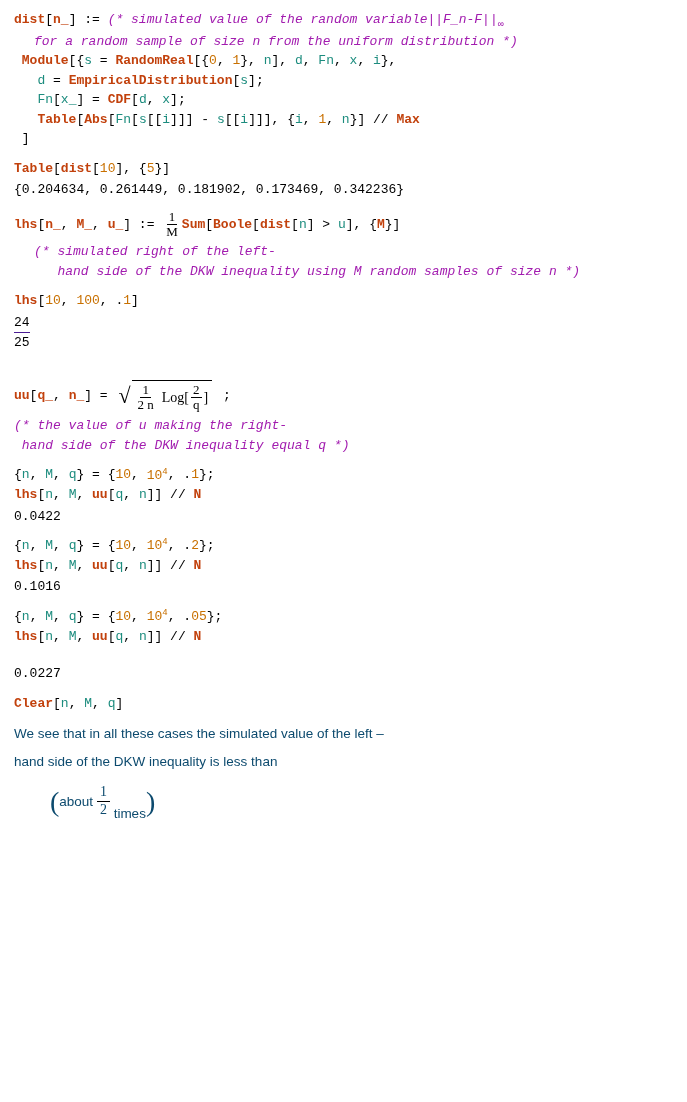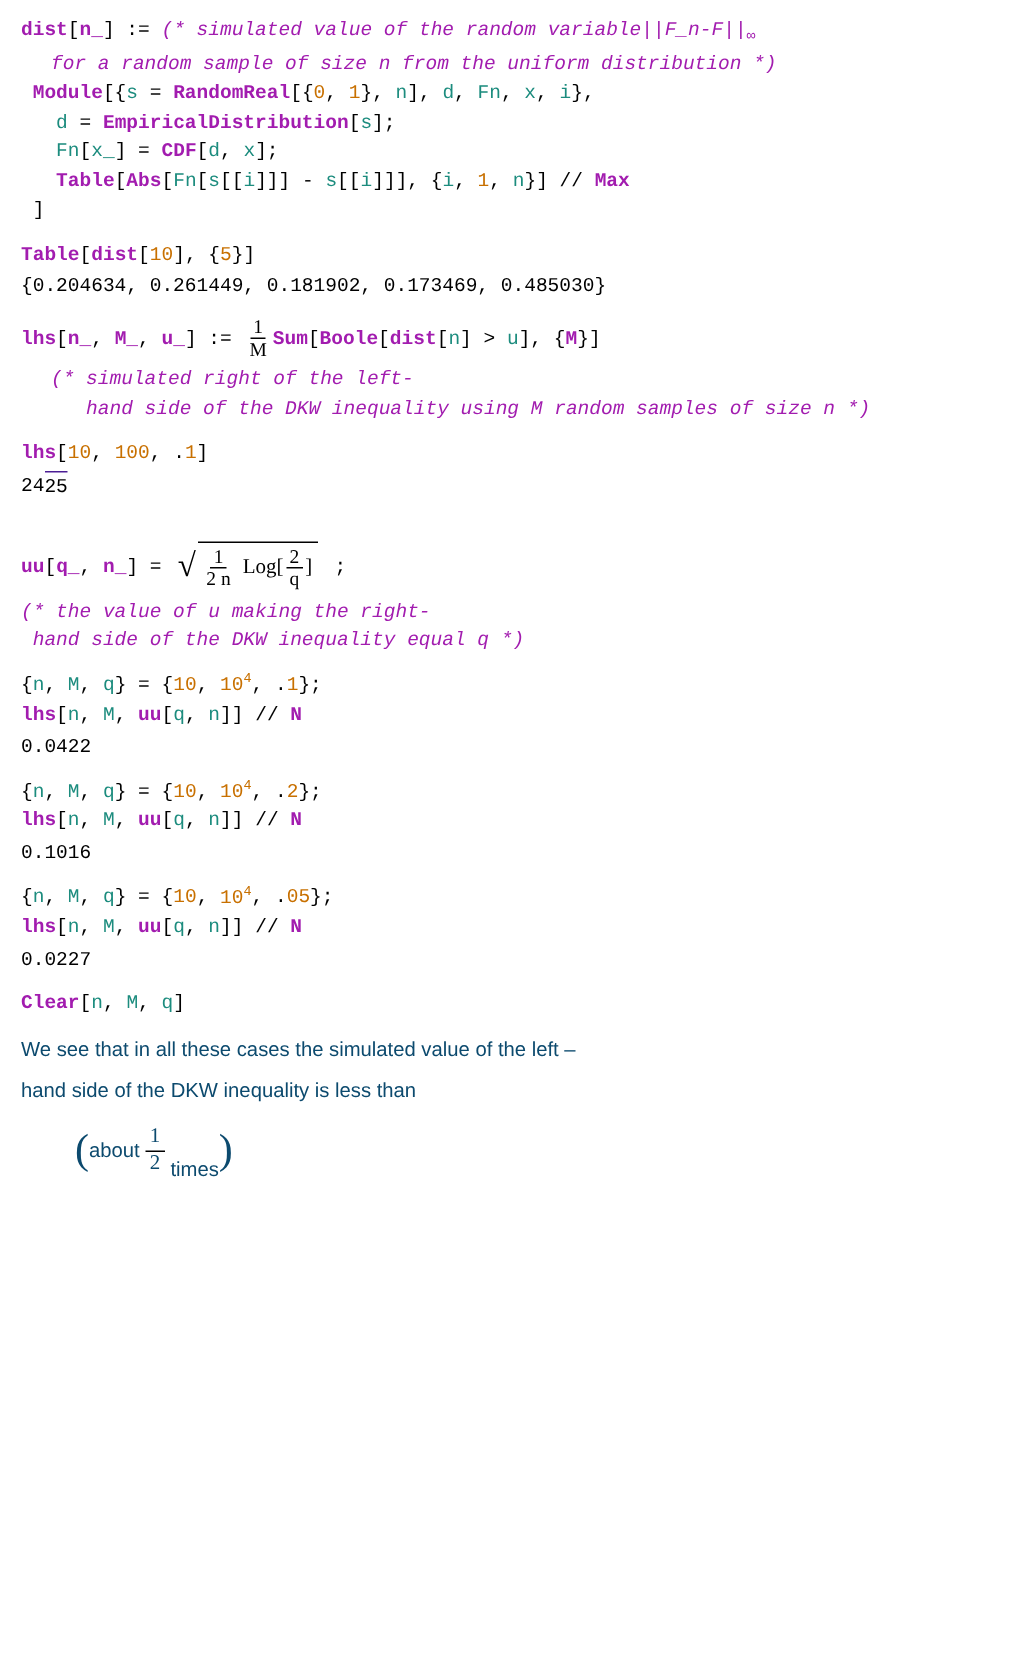--- a/index.html
+++ b/index.html
@@ -11,21 +11,21 @@
       padding: 10px 14px;
       width: 687px;
     }
 
     .code-line {
       font-family: 'Courier New', Courier, monospace;
       font-size: 13px;
       white-space: pre;
       line-height: 1.5;
     }
-    .blue { color: #a21caf; font-weight: bold; }
+    .blue { color: #c2410c; font-weight: bold; }
     .teal { color: #1c8c7e; }
     .orange { color: #c87000; }
     .comment { color: #a21caf; font-style: italic; }
 
     .prose {
       font-family: Arial, sans-serif;
       font-size: 13.5px;
       color: #0c4a6e;
       line-height: 1.6;
       margin: 6px 0;
@@ -91,38 +91,38 @@
     <div class="code-line indent"><span class="comment">for a random sample of size n from the uniform distribution *)</span></div>
     <div class="code-line"><span class="blue"> Module</span><span>[{</span><span class="teal">s</span><span> = </span><span class="blue">RandomReal</span><span>[{</span><span class="orange">0</span><span>, </span><span class="orange">1</span><span>}, </span><span class="teal">n</span><span>], </span><span class="teal">d</span><span>, </span><span class="teal">Fn</span><span>, </span><span class="teal">x</span><span>, </span><span class="teal">i</span><span>},</span></div>
     <div class="code-line"><span>   </span><span class="teal">d</span><span> = </span><span class="blue">EmpiricalDistribution</span><span>[</span><span class="teal">s</span><span>];</span></div>
     <div class="code-line"><span>   </span><span class="teal">Fn</span><span>[</span><span class="teal">x_</span><span>] = </span><span class="blue">CDF</span><span>[</span><span class="teal">d</span><span>, </span><span class="teal">x</span><span>];</span></div>
     <div class="code-line"><span>   </span><span class="blue">Table</span><span>[</span><span class="blue">Abs</span><span>[</span><span class="teal">Fn</span><span>[</span><span class="teal">s</span><span>[[</span><span class="teal">i</span><span>]]] - </span><span class="teal">s</span><span>[[</span><span class="teal">i</span><span>]]], {</span><span class="teal">i</span><span>, </span><span class="orange">1</span><span>, </span><span class="teal">n</span><span>}] // </span><span class="blue">Max</span></div>
     <div class="code-line"><span> ]</span></div>
   </div>
 
   <div class="section">
     <div class="code-line"><span class="blue">Table</span><span>[</span><span class="blue">dist</span><span>[</span><span class="orange">10</span><span>], {</span><span class="orange">5</span><span>}]</span></div>
-    <div class="code-line" style="margin-top:2px;">{0.204634, 0.261449, 0.181902, 0.173469, 0.485030}</div>
+    <div class="code-line" style="margin-top:2px;">{0.204634, 0.261449, 0.181902, 0.173469, 0.342236}</div>
   </div>
 
   <div class="section">
     <div class="code-line eq-line" style="display:flex;align-items:center;gap:0;">
       <span class="blue">lhs</span><span>[</span><span class="blue">n_</span><span>, </span><span class="blue">M_</span><span>, </span><span class="blue">u_</span><span>] := </span>
       <span style="display:inline-flex;align-items:center;">
         <span class="fraction"><span class="num">1</span><span class="den">M</span></span>
       </span>
       <span style="margin-left:0;"><span class="blue">Sum</span><span>[</span><span class="blue">Boole</span><span>[</span><span class="blue">dist</span><span>[</span><span class="teal">n</span><span>] &gt; </span><span class="teal">u</span><span>], {</span><span class="blue">M</span><span>}]</span></span>
     </div>
     <div class="code-line indent"><span class="comment">(* simulated right of the left-</span></div>
     <div class="code-line indent"><span class="comment">   hand side of the DKW inequality using M random samples of size n *)</span></div>
   </div>
 
   <div class="section">
     <div class="code-line"><span class="blue">lhs</span><span>[</span><span class="orange">10</span><span>, </span><span class="orange">100</span><span>, .</span><span class="orange">1</span><span>]</span></div>
-    <div class="code-line" style="display:inline-flex;flex-direction:row;align-items:center;margin-top:2px;">
+    <div class="code-line" style="display:inline-flex;flex-direction:column;align-items:center;margin-top:2px;">
       <span style="font-family:'Courier New';font-size:13px;">24</span>
       <span style="border-top:1px solid #4c1d95;width:100%;text-align:center;font-family:'Courier New';font-size:13px;">25</span>
     </div>
   </div>
 
   <div style="height:14px;"></div>
 
   <div class="section">
     <div class="code-line eq-line" style="display:flex;align-items:center;gap:0;">
       <span class="blue">uu</span><span>[</span><span class="blue">q_</span><span>, </span><span class="blue">n_</span><span>] = </span>
@@ -156,21 +156,21 @@
 
   <div class="section">
     <div class="code-line"><span>{</span><span class="teal">n</span><span>, </span><span class="teal">M</span><span>, </span><span class="teal">q</span><span>} = {</span><span class="orange">10</span><span>, </span><span class="orange">10<sup>4</sup></span><span>, .</span><span class="orange">2</span><span>};</span></div>
     <div class="code-line"><span class="blue">lhs</span><span>[</span><span class="teal">n</span><span>, </span><span class="teal">M</span><span>, </span><span class="blue">uu</span><span>[</span><span class="teal">q</span><span>, </span><span class="teal">n</span><span>]] // </span><span class="blue">N</span></div>
     <div class="code-line" style="margin-top:2px;">0.1016</div>
   </div>
 
   <div class="section">
     <div class="code-line"><span>{</span><span class="teal">n</span><span>, </span><span class="teal">M</span><span>, </span><span class="teal">q</span><span>} = {</span><span class="orange">10</span><span>, </span><span class="orange">10<sup>4</sup></span><span>, .</span><span class="orange">05</span><span>};</span></div>
     <div class="code-line"><span class="blue">lhs</span><span>[</span><span class="teal">n</span><span>, </span><span class="teal">M</span><span>, </span><span class="blue">uu</span><span>[</span><span class="teal">q</span><span>, </span><span class="teal">n</span><span>]] // </span><span class="blue">N</span></div>
-    <div class="code-line" style="margin-top:2px;">0.0227</div>
+    <div class="code-line" style="margin-top:18px;">0.0227</div>
   </div>
 
   <div class="section">
     <div class="code-line"><span class="blue">Clear</span><span>[</span><span class="teal">n</span><span>, </span><span class="teal">M</span><span>, </span><span class="teal">q</span><span>]</span></div>
   </div>
 
   <div class="section">
     <div class="prose">We see that in all these cases the simulated value of the left –</div>
     <div class="prose">  hand side of the DKW inequality is less than</div>
     <div class="prose" style="display:flex;align-items:center;gap:0;padding-left:36px;margin-top:2px;">

